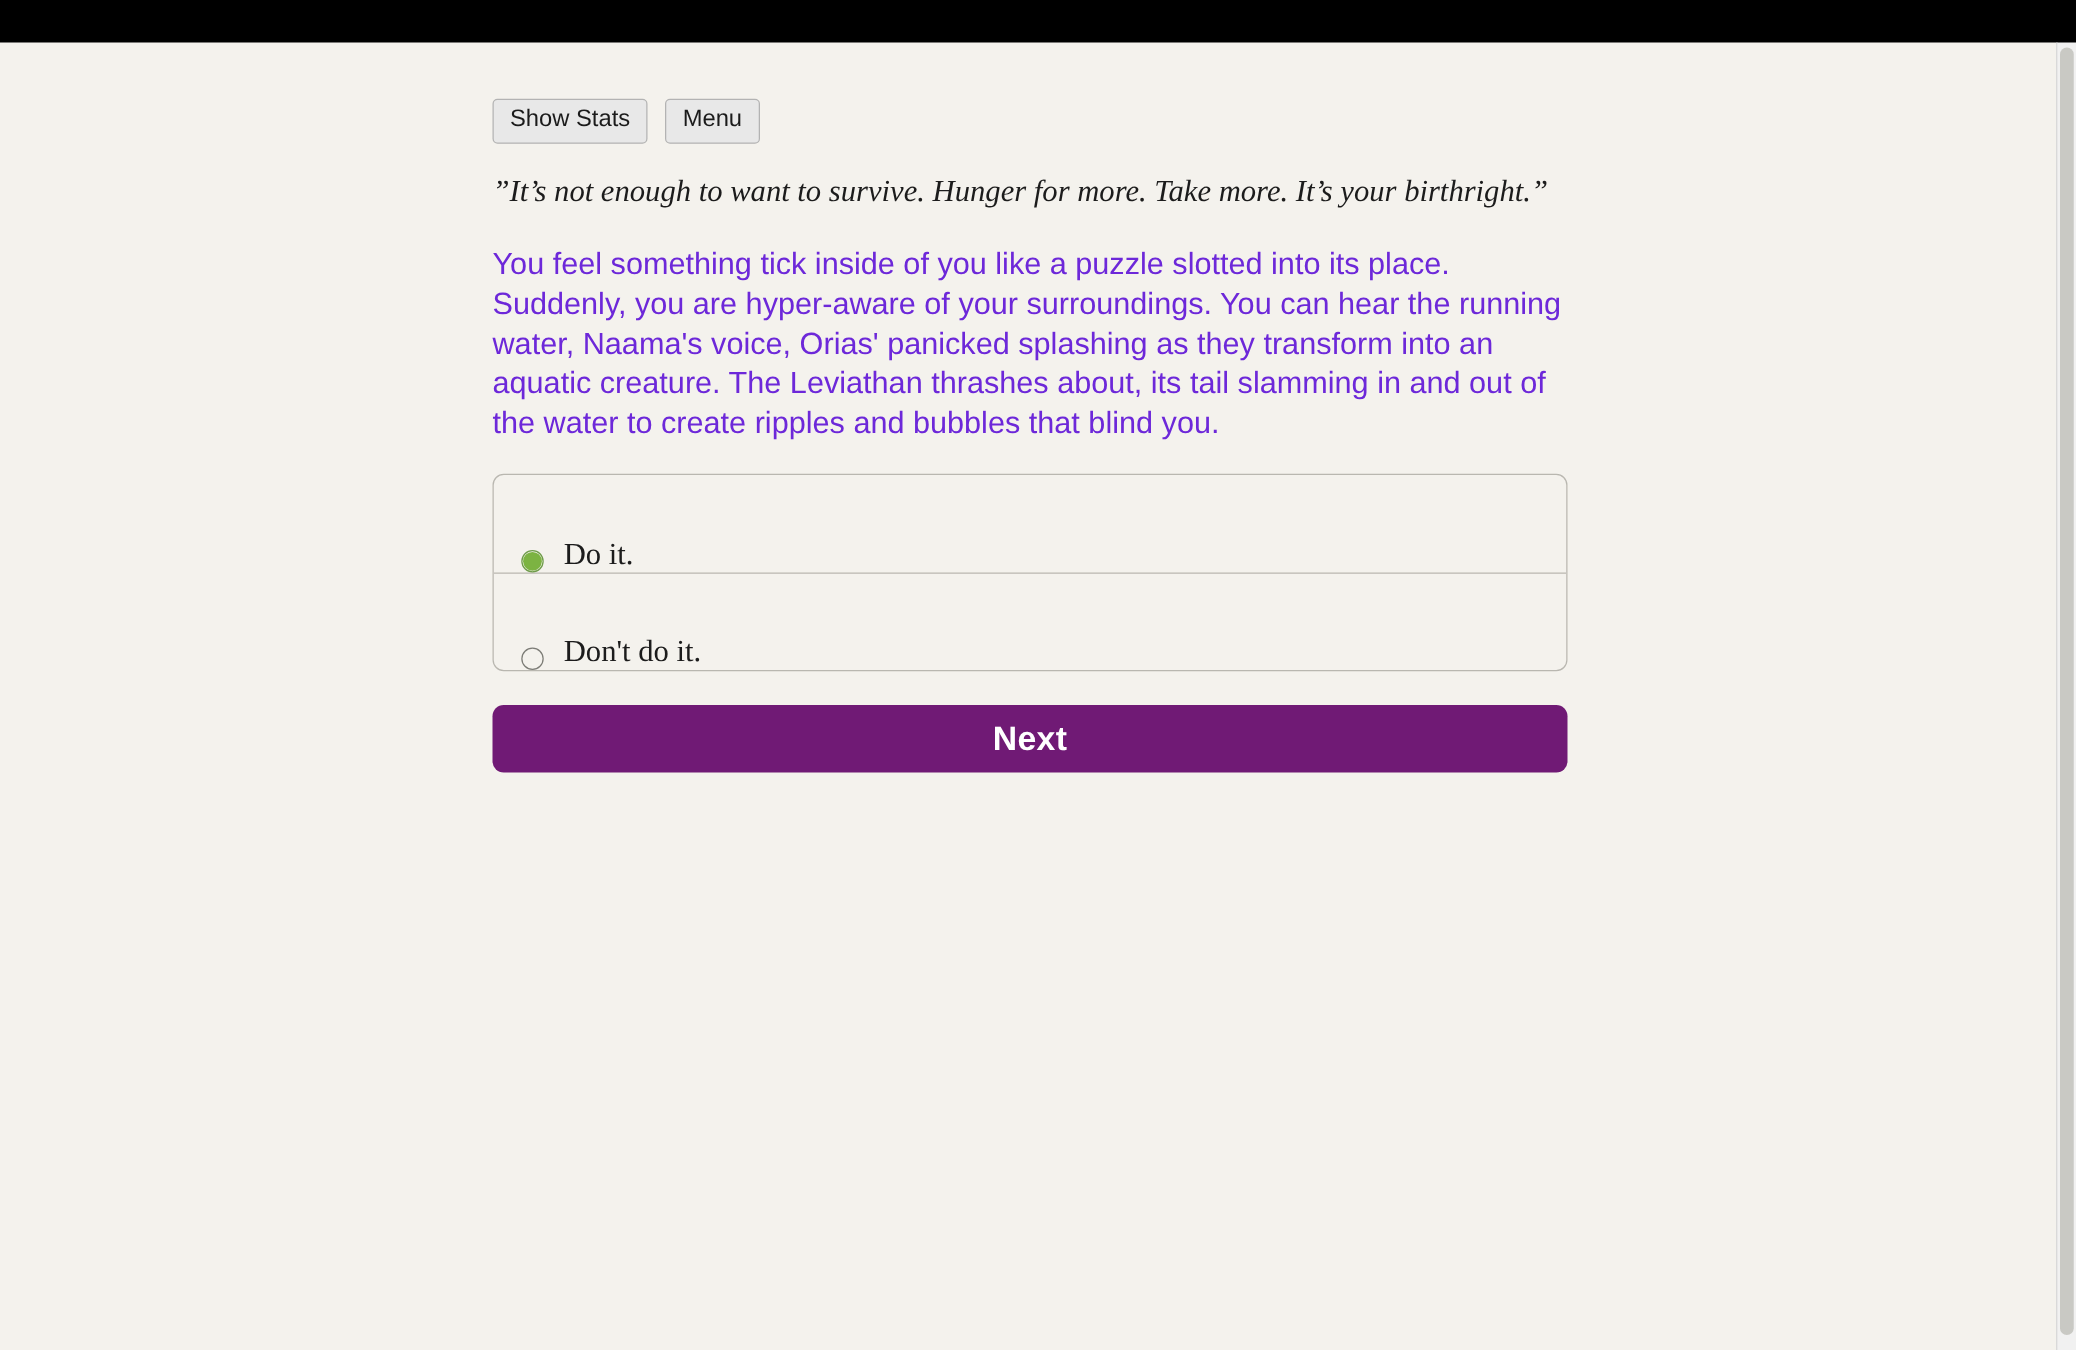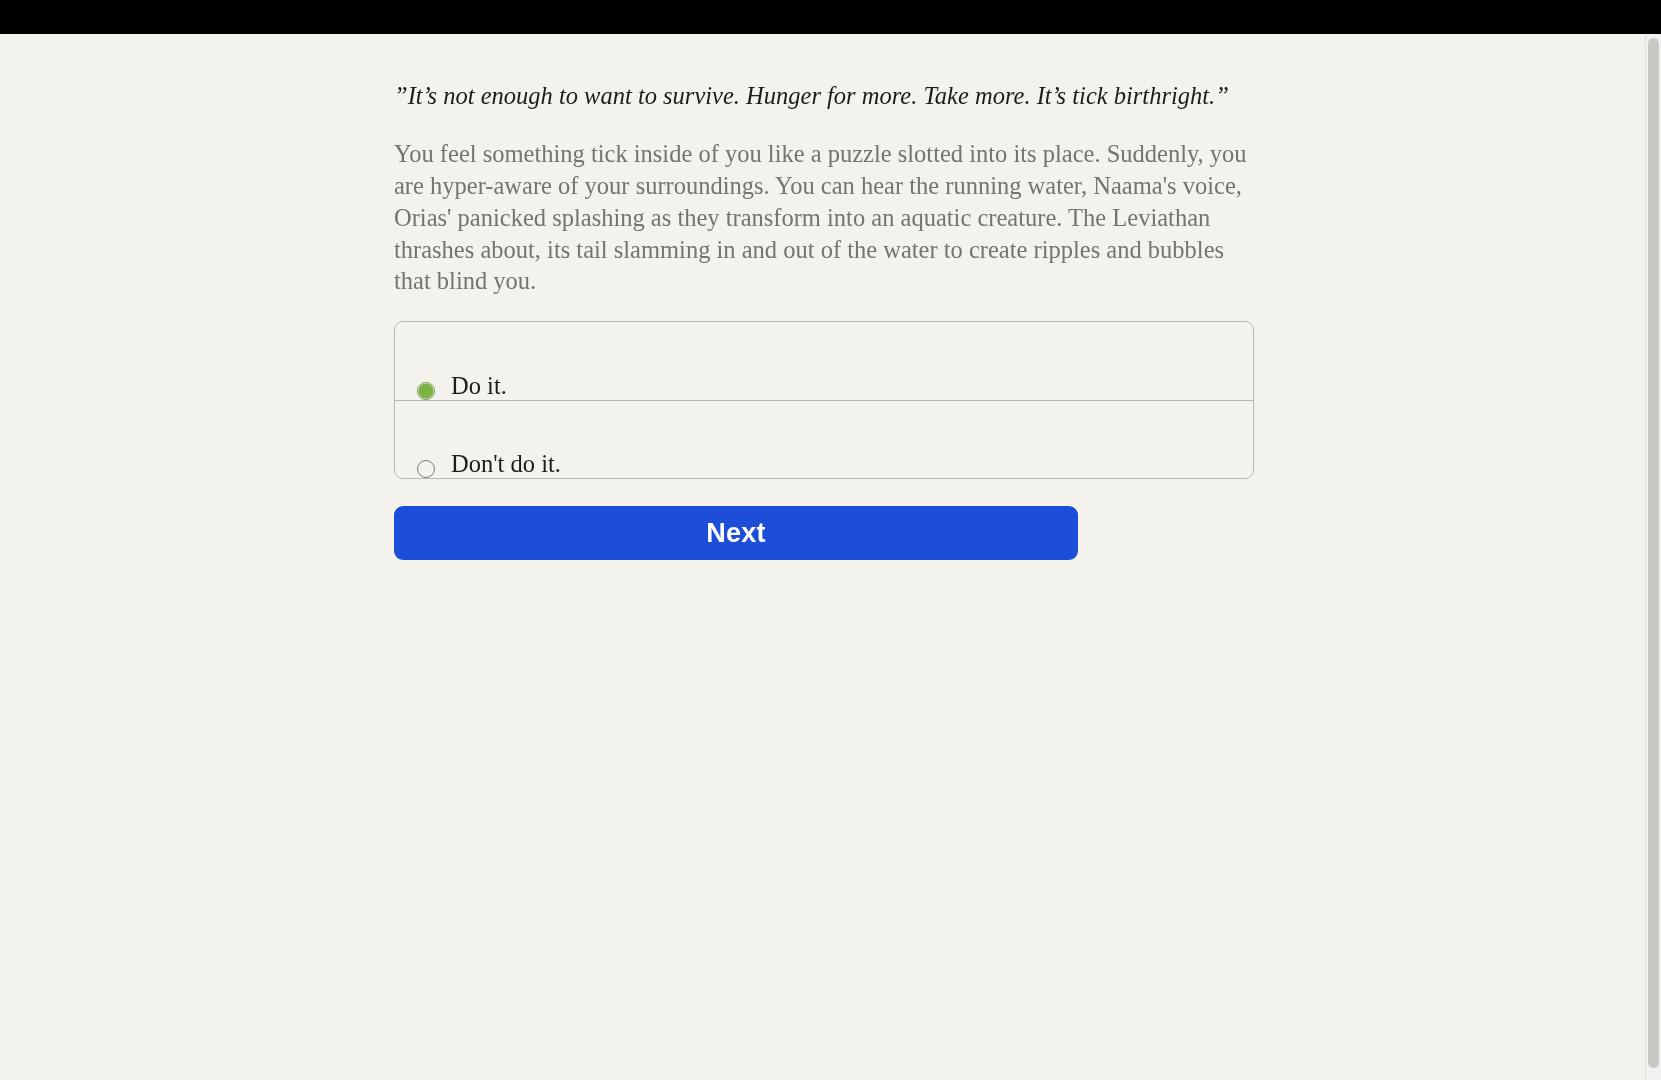--- a/index.html
+++ b/index.html
@@ -93,23 +93,23 @@
   .quote {
     font-family: "Liberation Serif", serif;
     font-style: italic;
     font-size: 24.5px;
     color: #1c1c1c;
     line-height: 1.35;
     margin: 0 0 26px 0;
   }
 
   .body-text {
-    font-family: Liberation Serif, serif;
+    font-family: Liberation Sans, sans-serif;
     font-size: 24.5px;
-    color: #737373;
+    color: #6d28d9;
     line-height: 1.3;
     margin: 0 0 24px 0;
     width: 855px;
   }
 
   
   .choices {
     border: 1px solid #b9b7b0;
     border-radius: 9px;
     background: #f4f2ed;
@@ -155,23 +155,23 @@
     box-shadow: 0 0 0 1.5px #7cb342;
   }
   .choice-label {
     font-family: "Liberation Serif", serif;
     font-size: 24.5px;
     color: #1c1c1c;
   }
 
   .next-button {
     margin-top: 27px;
-    width: 684px;
+    width: 860px;
     height: 54px;
-    background: #1d4ed8;
+    background: #701a75;
     border: none;
     border-radius: 9px;
     color: #ffffff;
     font-family: "Liberation Sans", sans-serif;
     font-size: 27px;
     font-weight: bold;
     letter-spacing: 0.3px;
     cursor: pointer;
   }
 </style>
@@ -179,22 +179,26 @@
 <body>
 
 <div id="app">
 
   <div class="top-bar"></div>
 
   <div class="page-viewport">
 
     <div class="content">
 
-
-      <p class="quote">”It’s not enough to want to survive. Hunger for more. Take more. It’s tick birthright.”</p>
+      <div class="button-row">
+        <button class="chip-button">Show Stats</button>
+        <button class="chip-button">Menu</button>
+      </div>
+
+      <p class="quote">”It’s not enough to want to survive. Hunger for more. Take more. It’s your birthright.”</p>
       <p class="body-text">You feel something tick inside of you like a puzzle slotted into its place. Suddenly, you are hyper-aware of your surroundings. You can hear the running water, Naama's voice, Orias' panicked splashing as they transform into an aquatic creature. The Leviathan thrashes about, its tail slamming in and out of the water to create ripples and bubbles that blind you.</p>
 
       <div class="choices">
 
         <div class="choice">
           <span class="radio selected"></span>
           <span class="choice-label">Do it.</span>
         </div>
 
         <div class="choice">

